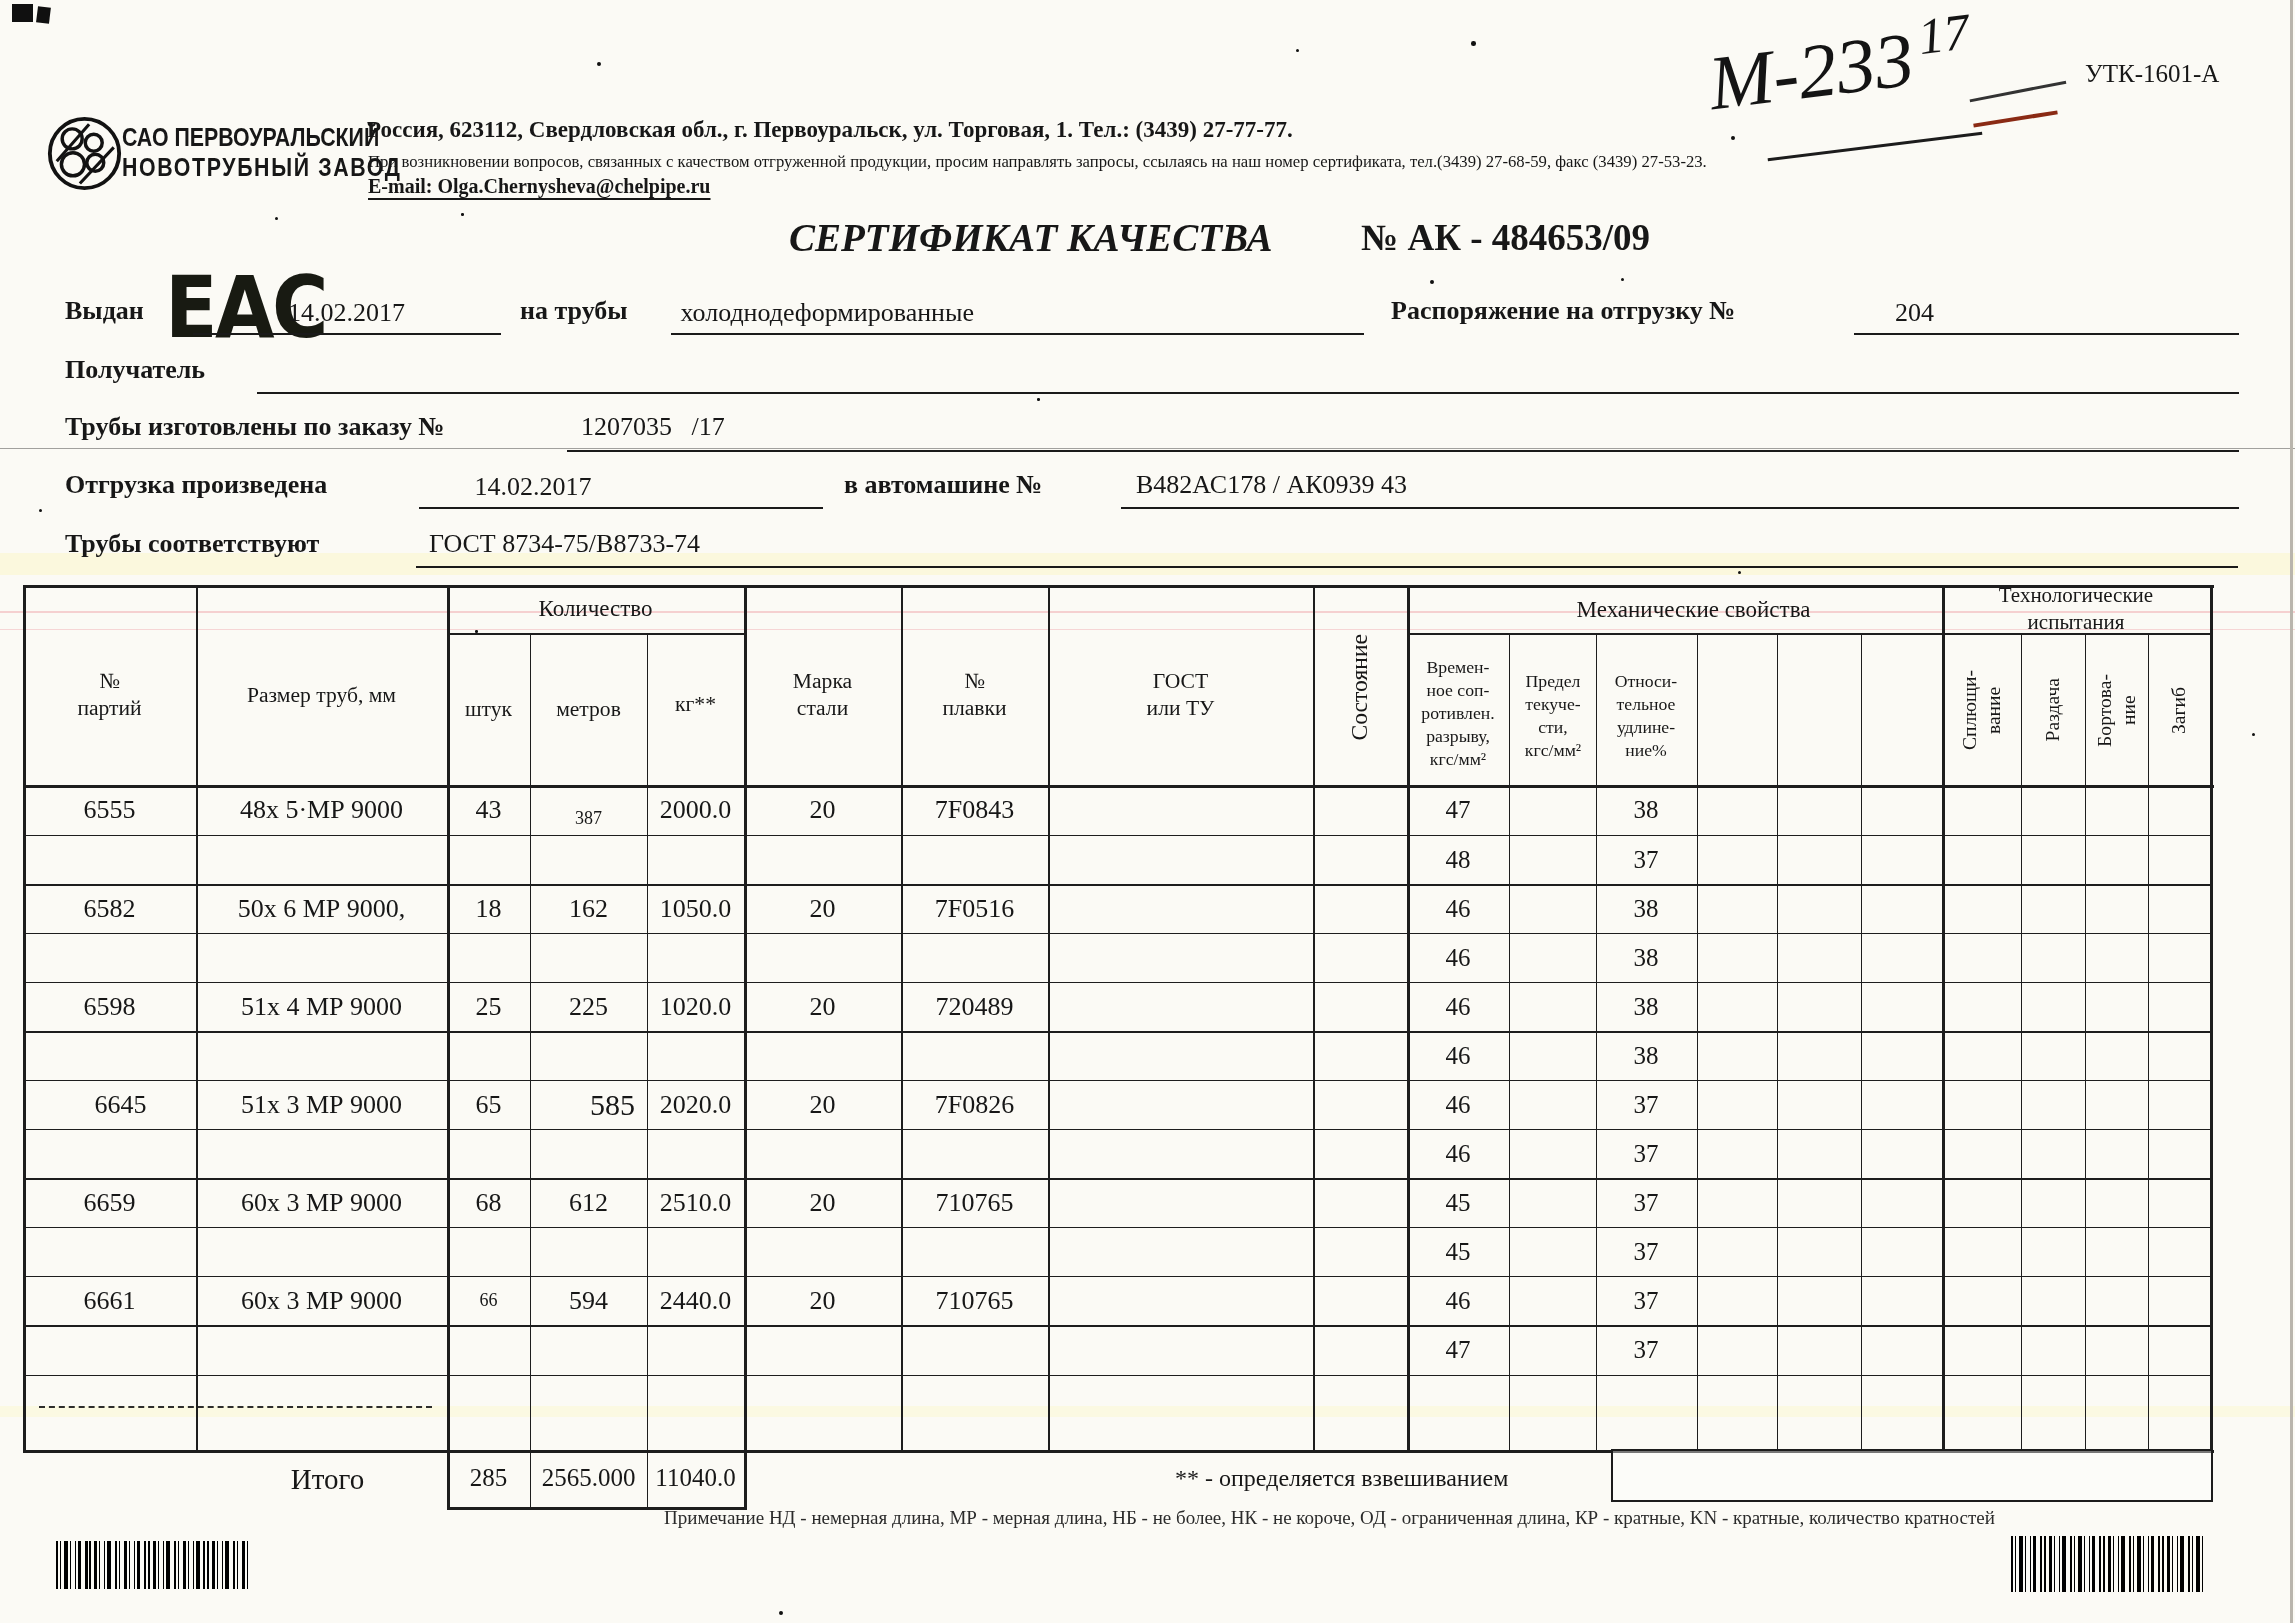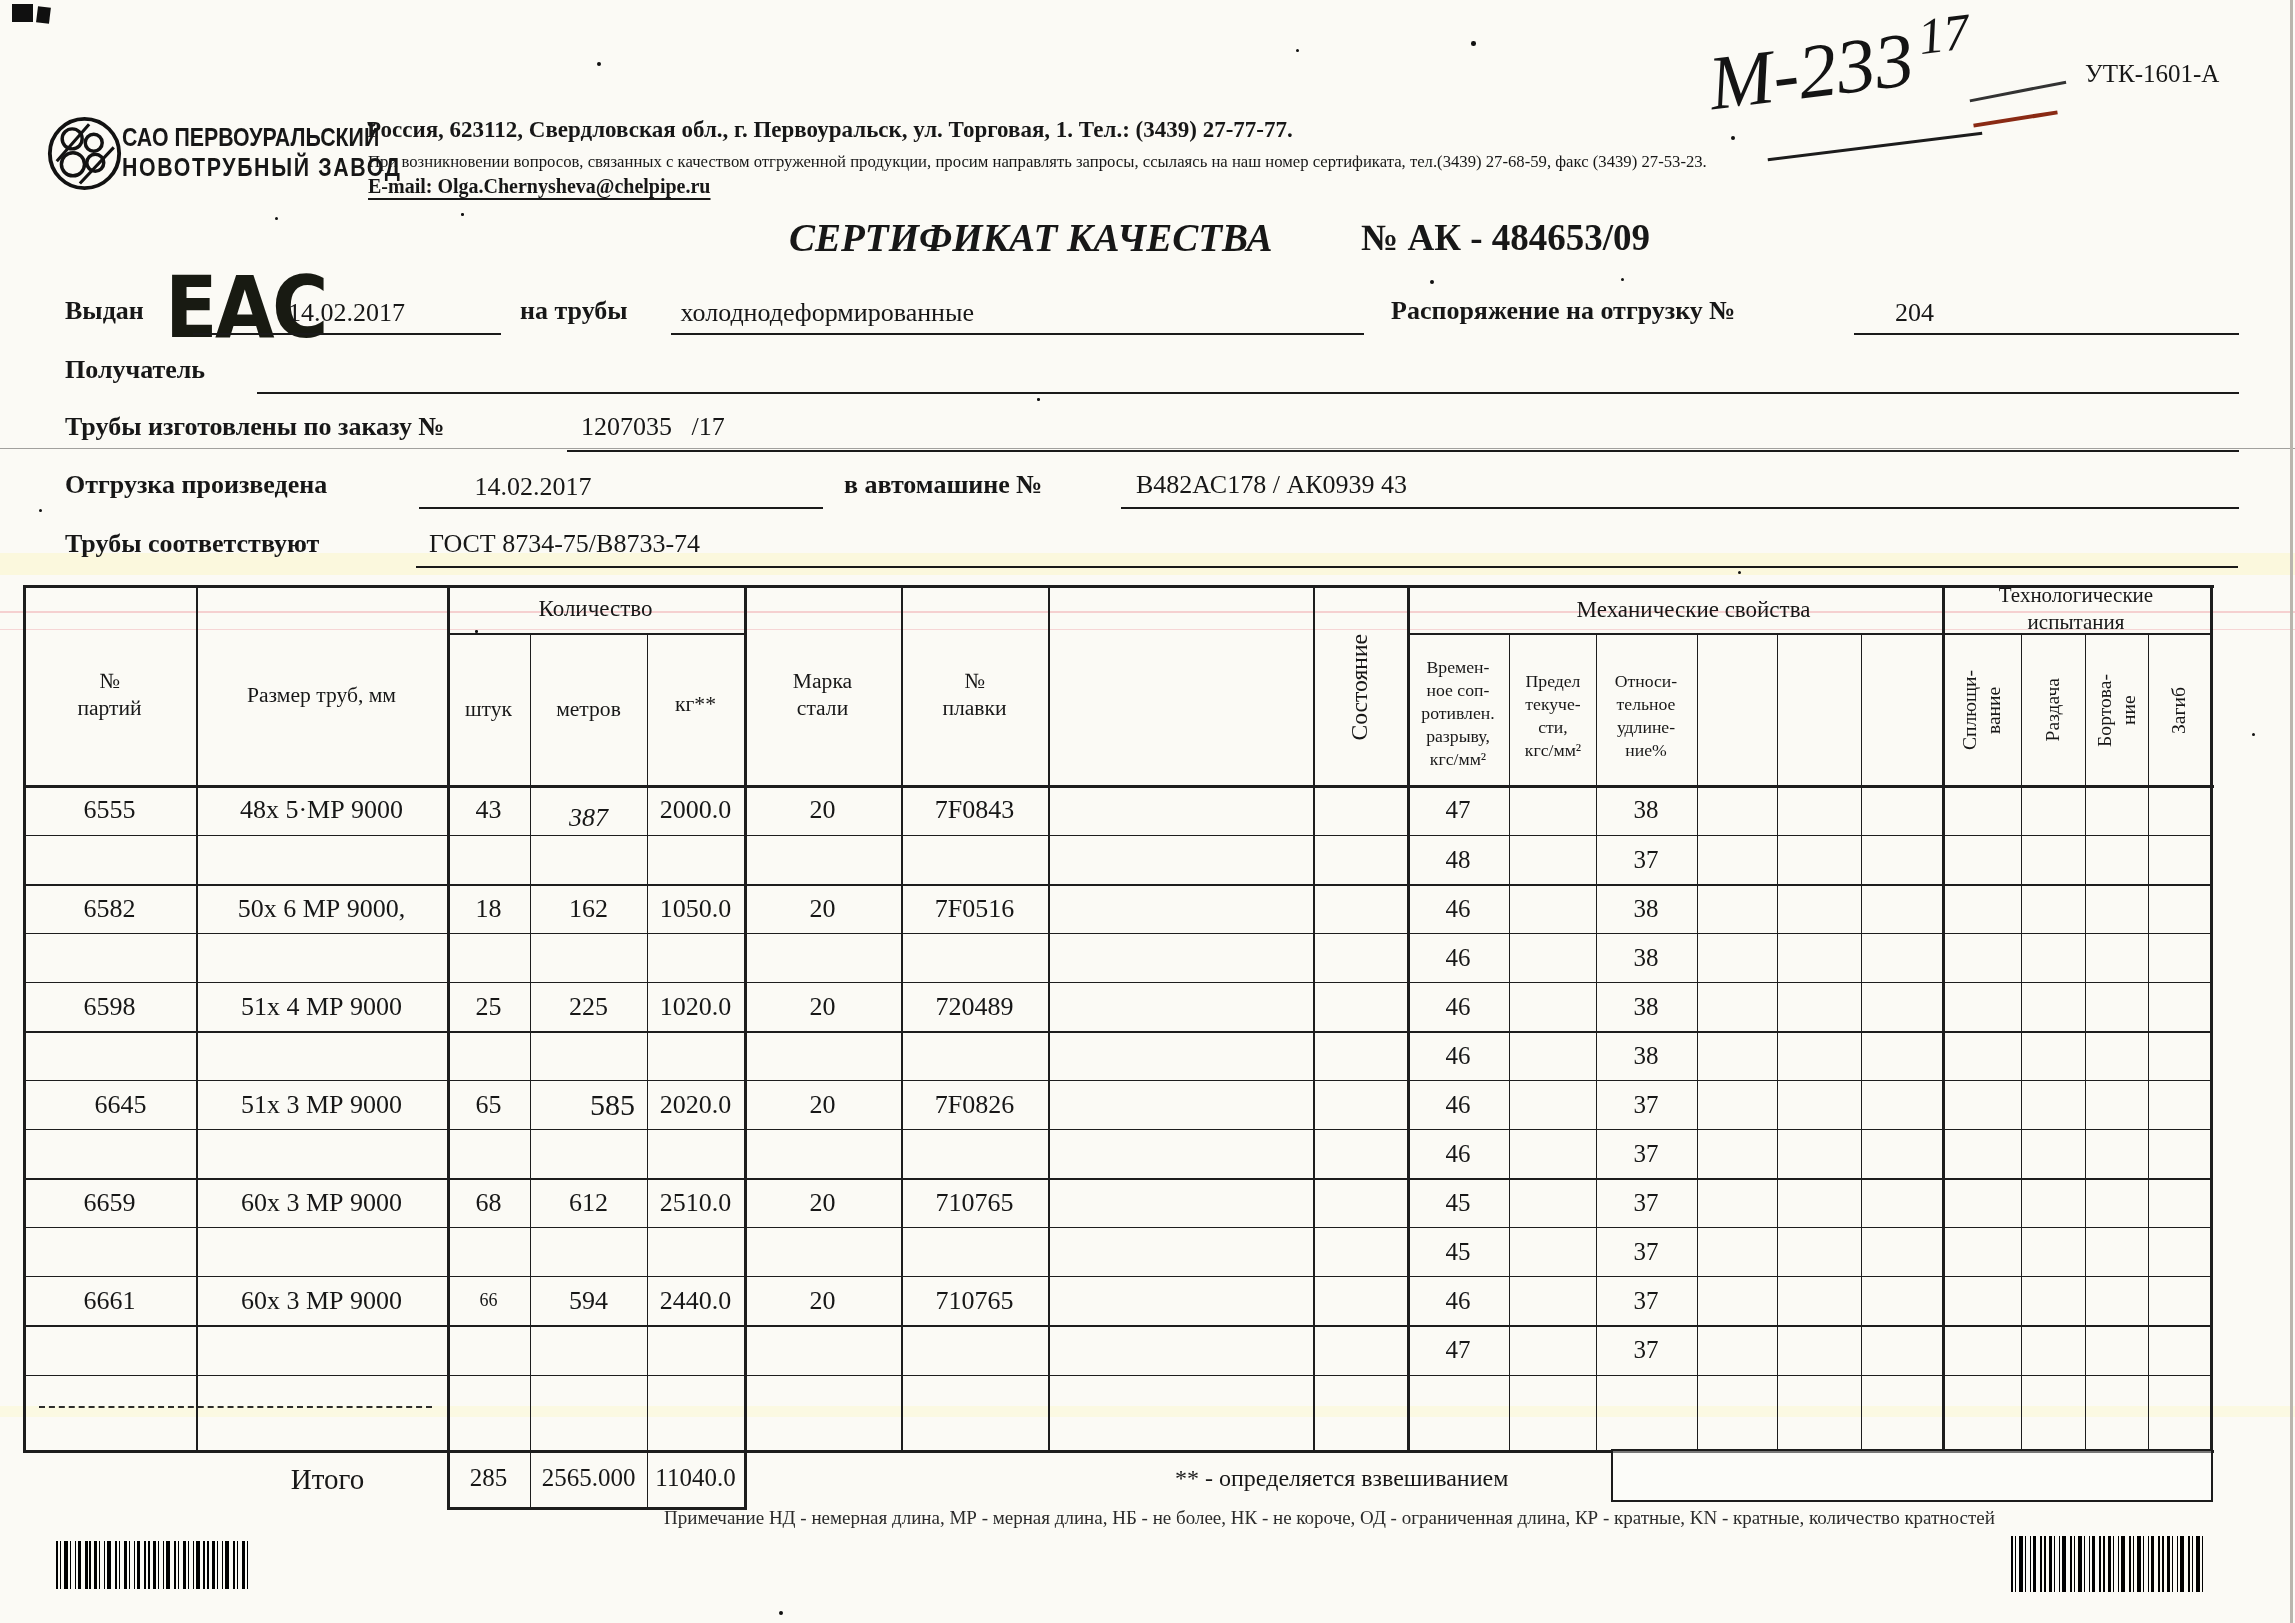--- a/index.html
+++ b/index.html
@@ -119,20 +119,22 @@
   <div class="hdr pre" style="left:23px;top:655px;width:173px;height:79px;">№
 партий</div>
   <div class="hdr" style="left:196px;top:677px;width:251px;height:36px;">Размер труб, мм</div>
   <div class="hdr" style="left:447px;top:691px;width:83px;height:36px;">штук</div>
   <div class="hdr" style="left:530px;top:691px;width:117px;height:36px;">метров</div>
   <div class="hdr" style="left:647px;top:686px;width:97px;height:36px;">кг**</div>
   <div class="hdr pre" style="left:744px;top:655px;width:157px;height:79px;">Марка
 стали</div>
   <div class="hdr pre" style="left:901px;top:655px;width:147px;height:79px;">№
 плавки</div>
+  <div class="hdr pre" style="left:1048px;top:655px;width:265px;height:79px;">ГОСТ
+или ТУ</div>
   <div class="hdr" style="left:1320px;top:592px;width:79px;height:190px;">
     <span class="vtext" style="font-size:23.6px;">Состояние</span>
   </div>
   <div class="hdr pre" style="left:1407px;top:645px;width:102px;height:137px;font-size:17.7px;line-height:1.3;">Времен-
 ное соп-
 ротивлен.
 разрыву,
 кгс/мм²</div>
   <div class="hdr pre" style="left:1509px;top:655px;width:88px;height:121px;font-size:17.7px;line-height:1.3;">Предел
 текуче-
@@ -192,21 +194,21 @@
     <div class="hline" style="left: 23px; top: 1031px; width: 2189px; height: 2px;"></div>
     <div class="hline" style="left: 23px; top: 1080px; width: 2189px; height: 1.3px;"></div>
     <div class="hline" style="left: 23px; top: 1129px; width: 2189px; height: 1.3px;"></div>
     <div class="hline" style="left: 23px; top: 1178px; width: 2189px; height: 2px;"></div>
     <div class="hline" style="left: 23px; top: 1227px; width: 2189px; height: 1.3px;"></div>
     <div class="hline" style="left: 23px; top: 1276px; width: 2189px; height: 1.3px;"></div>
     <div class="hline" style="left: 23px; top: 1325px; width: 2189px; height: 2px;"></div>
     <div class="abs ctr" style="left: 23px; top: 785px; width: 173px; height: 49px; font-size: 26px;">6555</div>
     <div class="abs ctr" style="left: 196px; top: 785px; width: 251px; height: 49px; font-size: 26px;">48х 5·МР 9000</div>
     <div class="abs ctr" style="left: 447px; top: 785px; width: 83px; height: 49px; font-size: 26px;">43</div>
-    <div class="abs ctr" style="left: 530px; top: 785px; width: 117px; height: 66px; font-size: 26px; font-style: italic;">387</div>
+    <div class="abs ctr" style="left: 530px; top: 785px; width: 117px; height: 66px; font-size: 18px;">387</div>
     <div class="abs ctr" style="left: 647px; top: 785px; width: 97px; height: 49px; font-size: 26px;">2000.0</div>
     <div class="abs ctr" style="left: 744px; top: 785px; width: 157px; height: 49px; font-size: 26px;">20</div>
     <div class="abs ctr" style="left: 901px; top: 785px; width: 147px; height: 49px; font-size: 26px;">7F0843</div>
     <div class="abs ctr" style="left: 1407px; top: 785px; width: 102px; height: 49px; font-size: 25px;">47</div>
     <div class="abs ctr" style="left: 1596px; top: 785px; width: 100px; height: 49px; font-size: 25px;">38</div>
     <div class="abs ctr" style="left: 1407px; top: 835px; width: 102px; height: 49px; font-size: 25px;">48</div>
     <div class="abs ctr" style="left: 1596px; top: 835px; width: 100px; height: 49px; font-size: 25px;">37</div>
     <div class="abs ctr" style="left: 23px; top: 884px; width: 173px; height: 49px; font-size: 26px;">6582</div>
     <div class="abs ctr" style="left: 196px; top: 884px; width: 251px; height: 49px; font-size: 26px;">50х 6 МР 9000,</div>
     <div class="abs ctr" style="left: 447px; top: 884px; width: 83px; height: 49px; font-size: 26px;">18</div>

